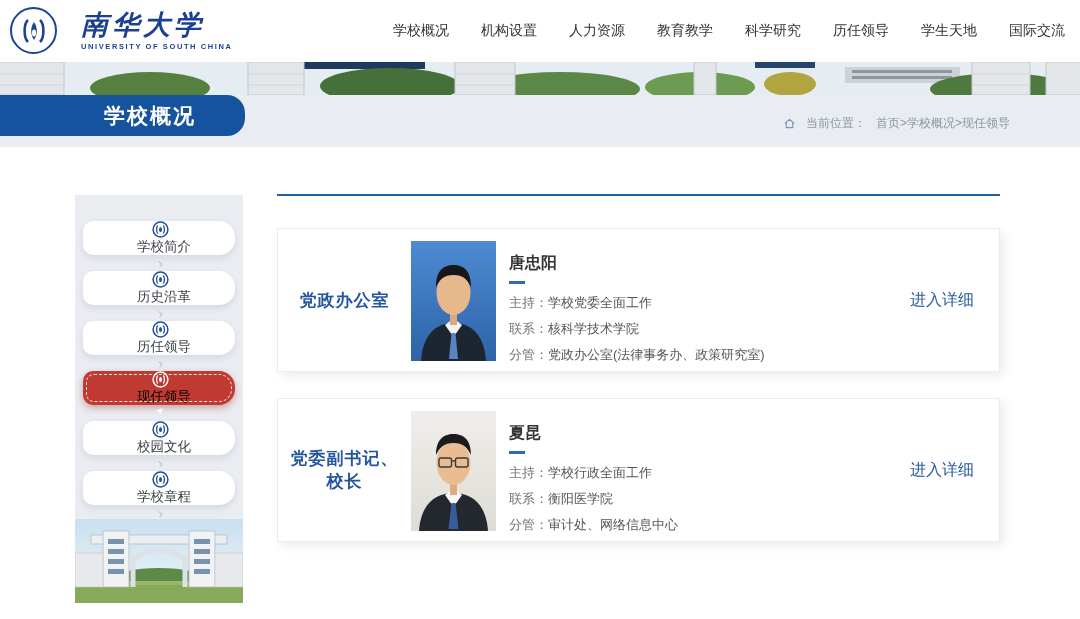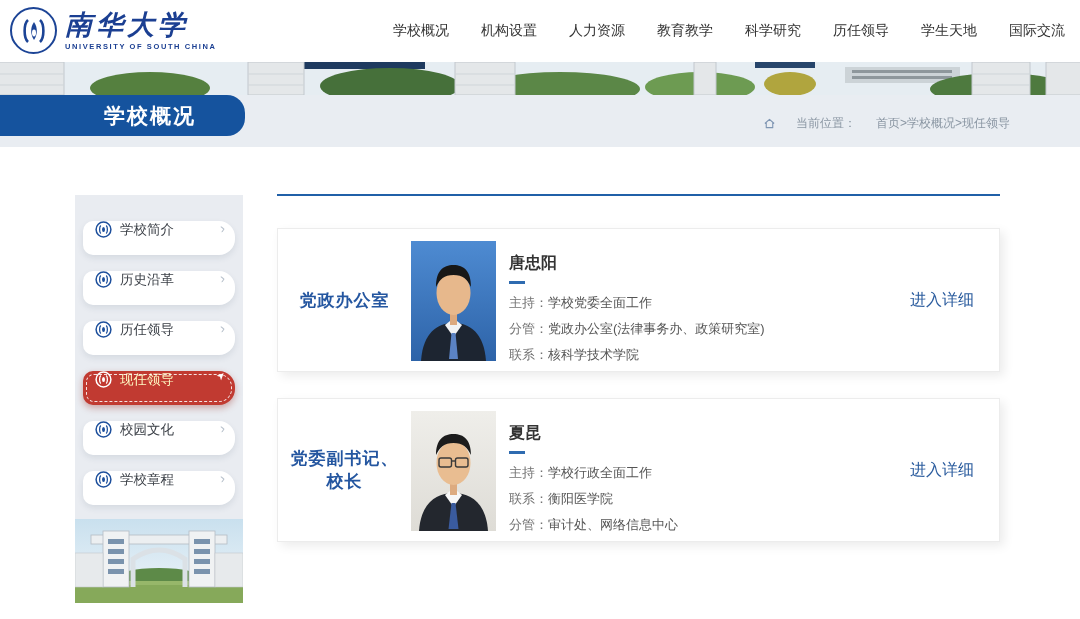--- a/index.html
+++ b/index.html
@@ -9,59 +9,59 @@
     font-family:"Liberation Sans","DejaVu Sans",sans-serif;
     -webkit-font-smoothing:antialiased;
   }
 
   
   .topbar { position:absolute; left:0; top:0; width:1080px; height:62px; background:#ffffff; z-index:5; }
   .logo { position:absolute; left:10px; top:7px; display:flex; align-items:flex-start; cursor:pointer; }
   .emblem { width:47px; height:47px; border-radius:50%; border:2px solid #1c4496; background:#fff;
             display:flex; align-items:center; justify-content:center; position:relative; }
   .emblem svg { width:34px; height:34px; }
-  .logo-text { margin-left:8px; padding-top:4px; }
+  .logo-text { margin-left:24px; padding-top:4px; }
   .logo-cn { font-family:"Liberation Serif","DejaVu Serif",serif; font-size:27px; font-weight:bold;
              color:#1b3f92; letter-spacing:4px; font-style:italic; line-height:28px; }
   .logo-en { font-size:7.5px; color:#1b3f92; letter-spacing:1.6px; font-weight:bold; margin-top:3px; }
 
   .nav { position:absolute; right:15px; top:0; height:62px; display:flex; align-items:center; gap:32px; }
   .nav-item { font-size:14px; color:#333; cursor:pointer; white-space:nowrap; }
 
   
   .banner-photo { position:absolute; left:0; top:62px; width:1080px; height:33px; overflow:hidden; }
 
   
   .sub-strip { position:absolute; left:0; top:95px; width:1080px; height:52px; background:#e9edf2; }
   .section-block { position:absolute; left:0; top:95px; width:245px; height:41px; background:#15539e;
                    border-radius:0 18px 18px 0; display:flex; align-items:center; justify-content:center;
                    padding-left:55px; z-index:6; }
   .section-block span { color:#ffffff; font-size:21px; font-weight:bold; letter-spacing:2px; }
 
-  .breadcrumb { position:absolute; right:70px; top:115px; display:flex; align-items:center; gap:20px;
+  .breadcrumb { position:absolute; right:70px; top:115px; display:flex; align-items:center; gap:10px;
                 font-size:12px; color:#8a96a3; }
   .breadcrumb svg { width:13px; height:13px; }
 
   
   .divider { position:absolute; left:277px; top:194px; width:723px; height:2px; background:#2060a8; }
 
   
   .sidebar { position:absolute; left:75px; top:195px; width:168px; height:408px; background:#e9ecf1;
              display:flex; flex-direction:column; }
   .side-items { padding-top:26px; display:flex; flex-direction:column; gap:16px; align-items:center; flex:1; }
   .side-item { width:152px; height:34px; background:#ffffff; border-radius:10px 16px 16px 10px;
-               box-shadow:0 3px 6px rgba(40,60,90,0.10); display:flex; align-items:flex-start;
-               padding:0 10px 0 12px; cursor:pointer; position:relative; }
+               box-shadow:0 3px 6px rgba(40,60,90,0.10); display:flex; align-items:center;
+               padding:0 10px 0 12px; cursor:pointer; position:relative;flex-direction:column; }
   .side-item .s-icon { width:17px; height:17px; flex:none; display:flex; }
   .side-item .s-label { font-size:13.5px; color:#3a3f46; margin-left:8px; flex:1; }
   .side-item .s-chev { color:#b9c2cc; font-size:14px; line-height:1; transform:rotate(-10deg); }
   .side-item.active { background:#c13a31; box-shadow:0 3px 7px rgba(150,30,20,0.35); }
   .side-item.active::after { content:""; position:absolute; inset:3px; border:1px dashed rgba(255,255,255,0.85);
                border-radius:8px 13px 13px 8px; pointer-events:none; }
-  .side-item.active .s-label { color:#fef9c3; }
+  .side-item.active .s-label { color:#000000; }
   .side-item.active .s-chev { color:#ffffff; font-size:10px; transform:rotate(-45deg); }
   .side-gate { width:168px; height:84px; flex:none; }
 
   
   .card { position:absolute; left:277px; width:723px; height:144px; background:#ffffff;
           border:1px solid #ececec; box-shadow:4px 4px 10px rgba(0,0,0,0.08); display:flex; }
   .card.c1 { top:228px; }
   .card.c2 { top:398px; }
   .pos-title { width:133px; flex:none; display:flex; align-items:center; justify-content:center;
                color:#2456a0; font-size:17px; font-weight:bold; letter-spacing:1px; text-align:center;
@@ -275,22 +275,22 @@
       <path d="M40.5 92 L44.5 92 L47 118 L38 118 Z" fill="#5b83c4"></path>
       <rect x="39" y="70" width="7" height="14" fill="#dca97e"></rect>
       <ellipse cx="42.5" cy="52" rx="17" ry="22" fill="#e7b88c"></ellipse>
       <path d="M25 46 C25 30 32 24 42.5 24 C53 24 60 30 60 46 C56 38 52 34 42.5 34 C33 34 29 38 25 46 Z" fill="#171717"></path>
     </svg>
   </div>
   <div class="info">
     <div class="leader-name">唐忠阳</div>
     <div class="name-dash"></div>
     <div class="info-line"><span class="lbl">主持：</span><span>学校党委全面工作</span></div>
+    <div class="info-line"><span class="lbl">联系：</span><span>核科学技术学院</span></div>
     <div class="info-line"><span class="lbl">分管：</span><span>党政办公室(法律事务办、政策研究室)</span></div>
-    <div class="info-line"><span class="lbl">联系：</span><span>核科学技术学院</span></div>
   </div>
   <span class="detail-link">进入详细</span>
 </section>
 
 <section class="card c2">
   <div class="pos-title">党委副书记、校长</div>
   <div class="photo">
     <svg width="85" height="120" viewBox="0 0 85 120">
       <defs>
         <linearGradient id="pbg2" x1="0" y1="0" x2="0" y2="1">

